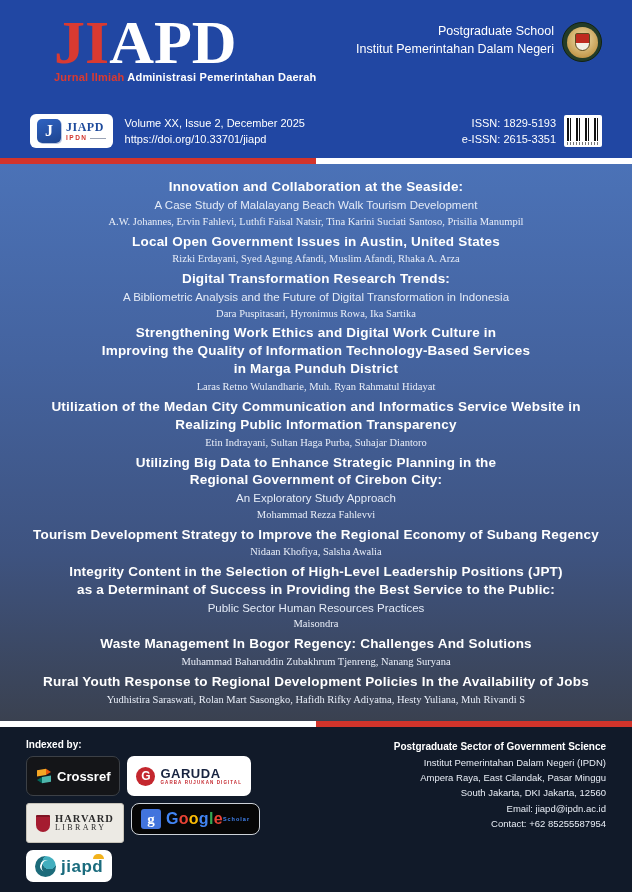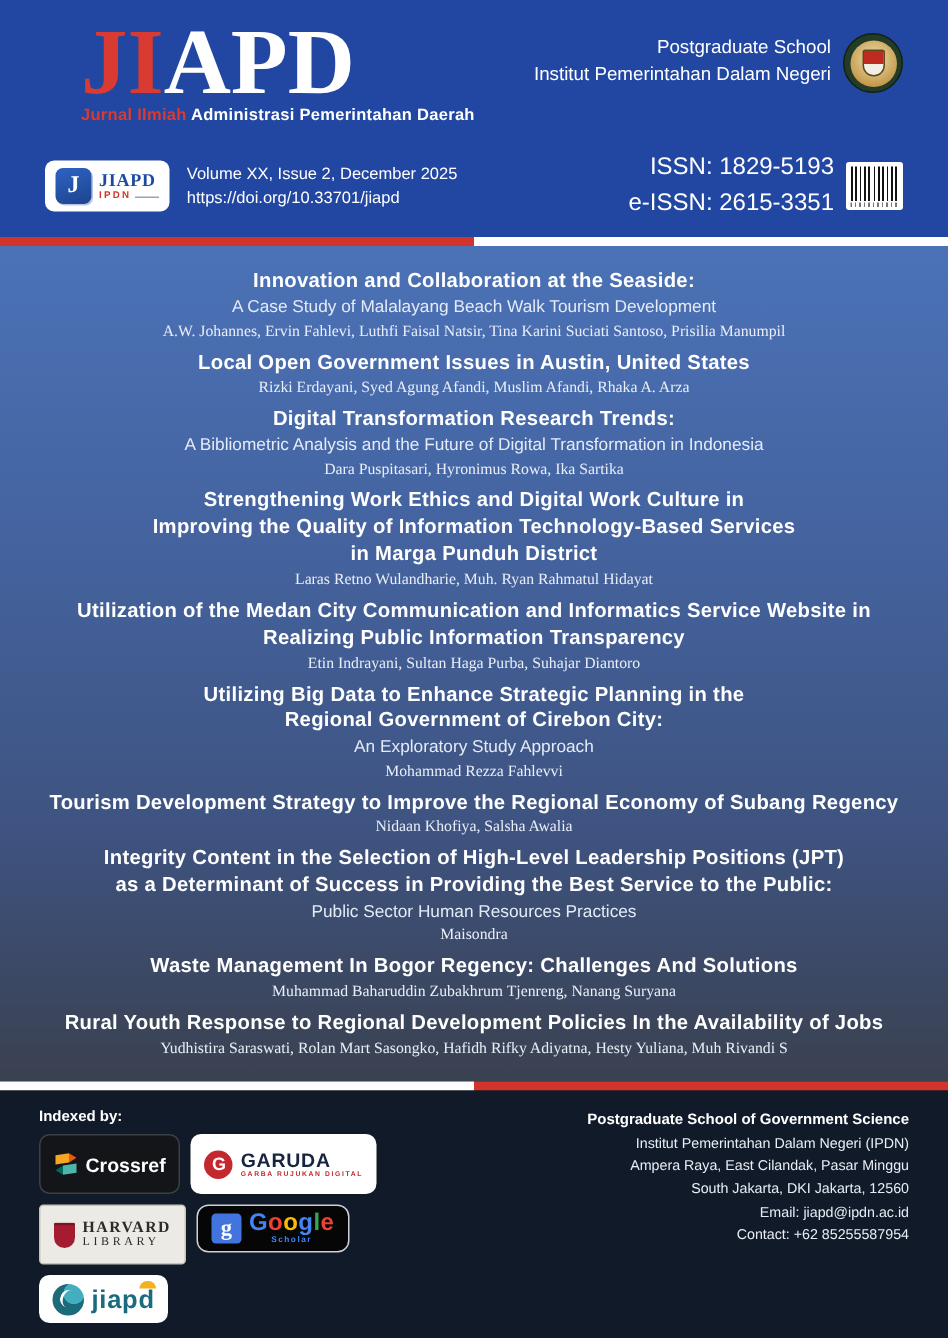--- a/index.html
+++ b/index.html
@@ -57,21 +57,21 @@
     color:#fff; font-family:"Liberation Serif", serif; font-weight:700;
     font-size:16px; display:flex; align-items:center; justify-content:center;
     box-shadow:1px 1px 0 #b9c6e2;
   }
   .mini-text { display:flex; flex-direction:column; line-height:1; }
   .mini-jiapd { font-family:"Liberation Serif", serif; font-weight:700; font-size:12px; color:#1d4a9c; letter-spacing:0.5px; }
   .mini-ipdn { font-size:6.5px; font-weight:700; color:#d2342b; letter-spacing:1.5px; margin-top:2px; display:flex; align-items:center; gap:2px; }
   .mini-ipdn::after { content:""; width:16px; height:1px; background:#9aa3b5; display:inline-block; }
   .issue-info { font-size:11px; line-height:1.5; color:#fff; }
   .issue-right { display:flex; align-items:center; gap:8px; }
-  .issn-block { text-align:right; font-size:16px; line-height:1.5;margin-left:24px; }
+  .issn-block { text-align:right; font-size:11px; line-height:1.5;margin-left:24px; }
   .barcode { width:38px; height:32px; background:#fff; border-radius:2px; padding:3px 3px 2px 3px; display:flex; flex-direction:column; gap:1px; }
   .barcode-bars {
     flex:1;
     background:repeating-linear-gradient(90deg,#111 0 1.5px,#fff 1.5px 2.8px,#111 2.8px 4.2px,#fff 4.2px 6.5px,#111 6.5px 7.3px,#fff 7.3px 9px);
   }
   .barcode-digits { height:3px; background:repeating-linear-gradient(90deg,#777 0 1px,#fff 1px 3px); }
 
   
   .divider { height:6px; display:flex; flex:0 0 auto; }
   .divider .seg { flex:1; }
@@ -123,21 +123,21 @@
   .harvard-text { display:flex; flex-direction:column; line-height:1.1; font-family:"Liberation Serif", serif; color:#2b2b2b; }
   .harvard-line1 { font-size:10.5px; letter-spacing:1px; font-weight:700; }
   .harvard-line2 { font-size:8px; letter-spacing:2.4px; }
 
   .badge-google { background:#060606; border:1.5px solid #cdd2d8; border-radius:8px; height:32px; }
   .google-icon {
     width:20px; height:20px; border-radius:3px; background:#4274dd; color:#fff;
     font-family:"Liberation Serif", serif; font-weight:700; font-size:15px;
     display:flex; align-items:center; justify-content:center;
   }
-  .google-stack { display:flex; flex-direction:column; align-items:center; line-height:1; }
+  .google-stack { display:flex; flex-direction:row; align-items:center; line-height:1; }
   .google-word { font-size:16px; font-weight:700; letter-spacing:0.3px; }
   .google-sub { font-size:5.5px; color:#4285f4; font-weight:700; letter-spacing:1px; margin-top:1px; }
 
   .badge-sinta { background:#fff; height:32px; }
   .sinta-icon {
     width:21px; height:21px; border-radius:50%;
     background:radial-gradient(circle at 68% 30%, #43aebe 0 34%, #1c6b7a 35%);
     position:relative;
   }
   .sinta-icon::after {
@@ -311,21 +311,21 @@
           <div class="sinta-icon"></div>
           <div class="sinta-word">
             <span>jiapd</span>
             <span class="sinta-accent"></span>
           </div>
         </div>
 
       </div>
     </div>
     <div class="footer-right">
-      <div class="addr-bold">Postgraduate School of Government Science</div>
+      <div class="addr-bold">Postgraduate Sector of Government Science</div>
       <div>Institut Pemerintahan Dalam Negeri (IPDN)</div>
       <div>Ampera Raya, East Cilandak, Pasar Minggu</div>
       <div>South Jakarta, DKI Jakarta, 12560</div>
       <div>Email: jiapd@ipdn.ac.id</div>
       <div>Contact: +62 85255587954</div>
     </div>
   </footer>
 
 </div>
 

